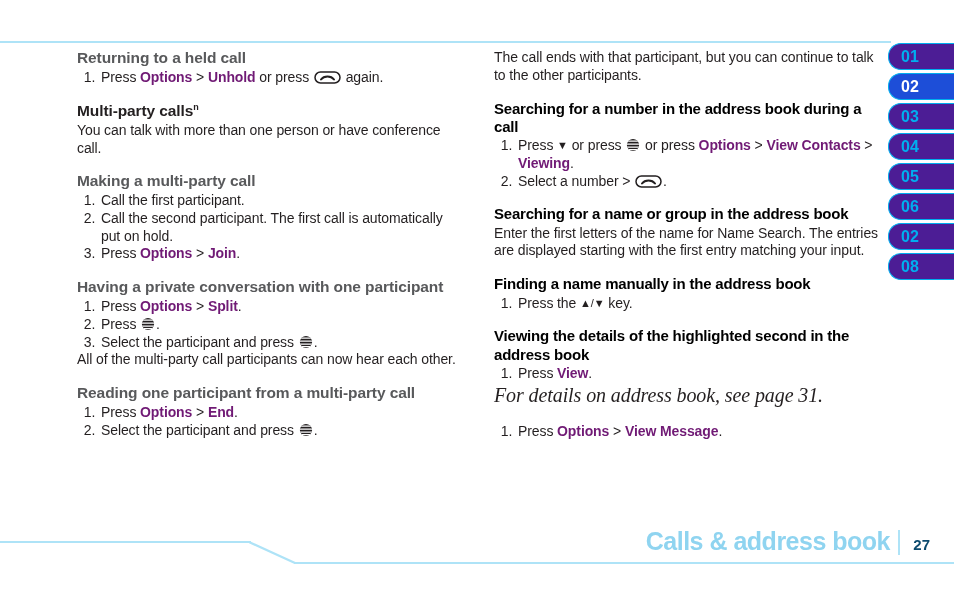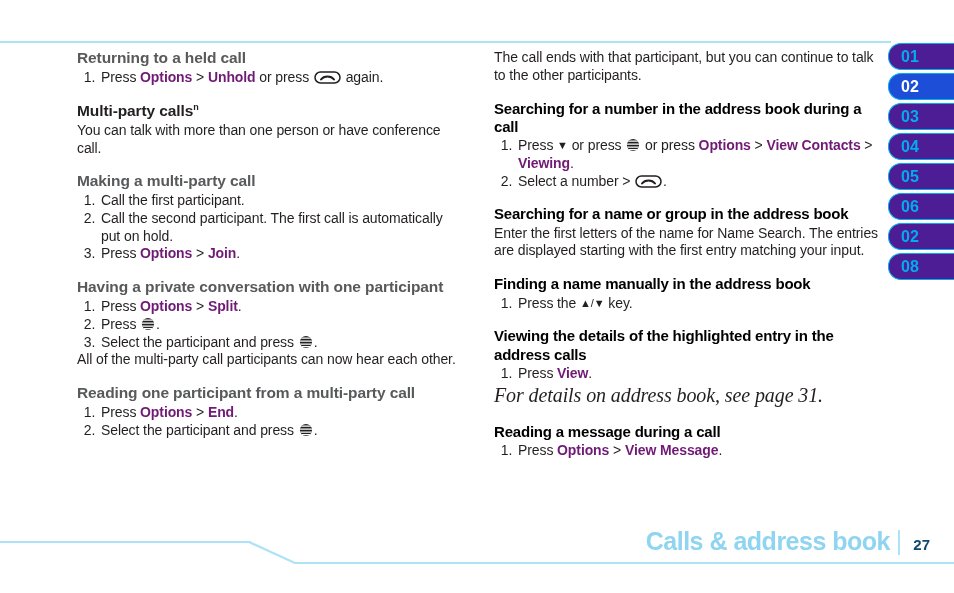--- a/index.html
+++ b/index.html
@@ -370,31 +370,30 @@
     <div>
       <div class="h-black">Finding a name manually in the address book</div>
       <ol class="steps">
         <li><span>Press the </span><span class="icon-arrow">▲/▼</span><span> key.</span></li>
       </ol>
     </div>
 
     <div class="gap-md"></div>
 
     <div>
-      <div class="h-black">Viewing the details of the highlighted entry in the address calls</div>
+      <div class="h-black">Viewing the details of the highlighted second in the address book</div>
       <ol class="steps">
         <li><span>Press </span><span class="lnk">View</span><span>.</span></li>
       </ol>
       <p class="body italic">For details on address book, see page 31.</p>
     </div>
 
     <div class="gap-md"></div>
 
     <div>
-      <div class="h-black">Reading a message during a call</div>
       <ol class="steps">
         <li><span>Press </span><span class="lnk">Options</span><span class="gt"> &gt; </span><span class="lnk">View Message</span><span>.</span></li>
       </ol>
     </div>
 
   </div>
 </div>
 
 <div id="tab-rail">
     <div class="tab">

